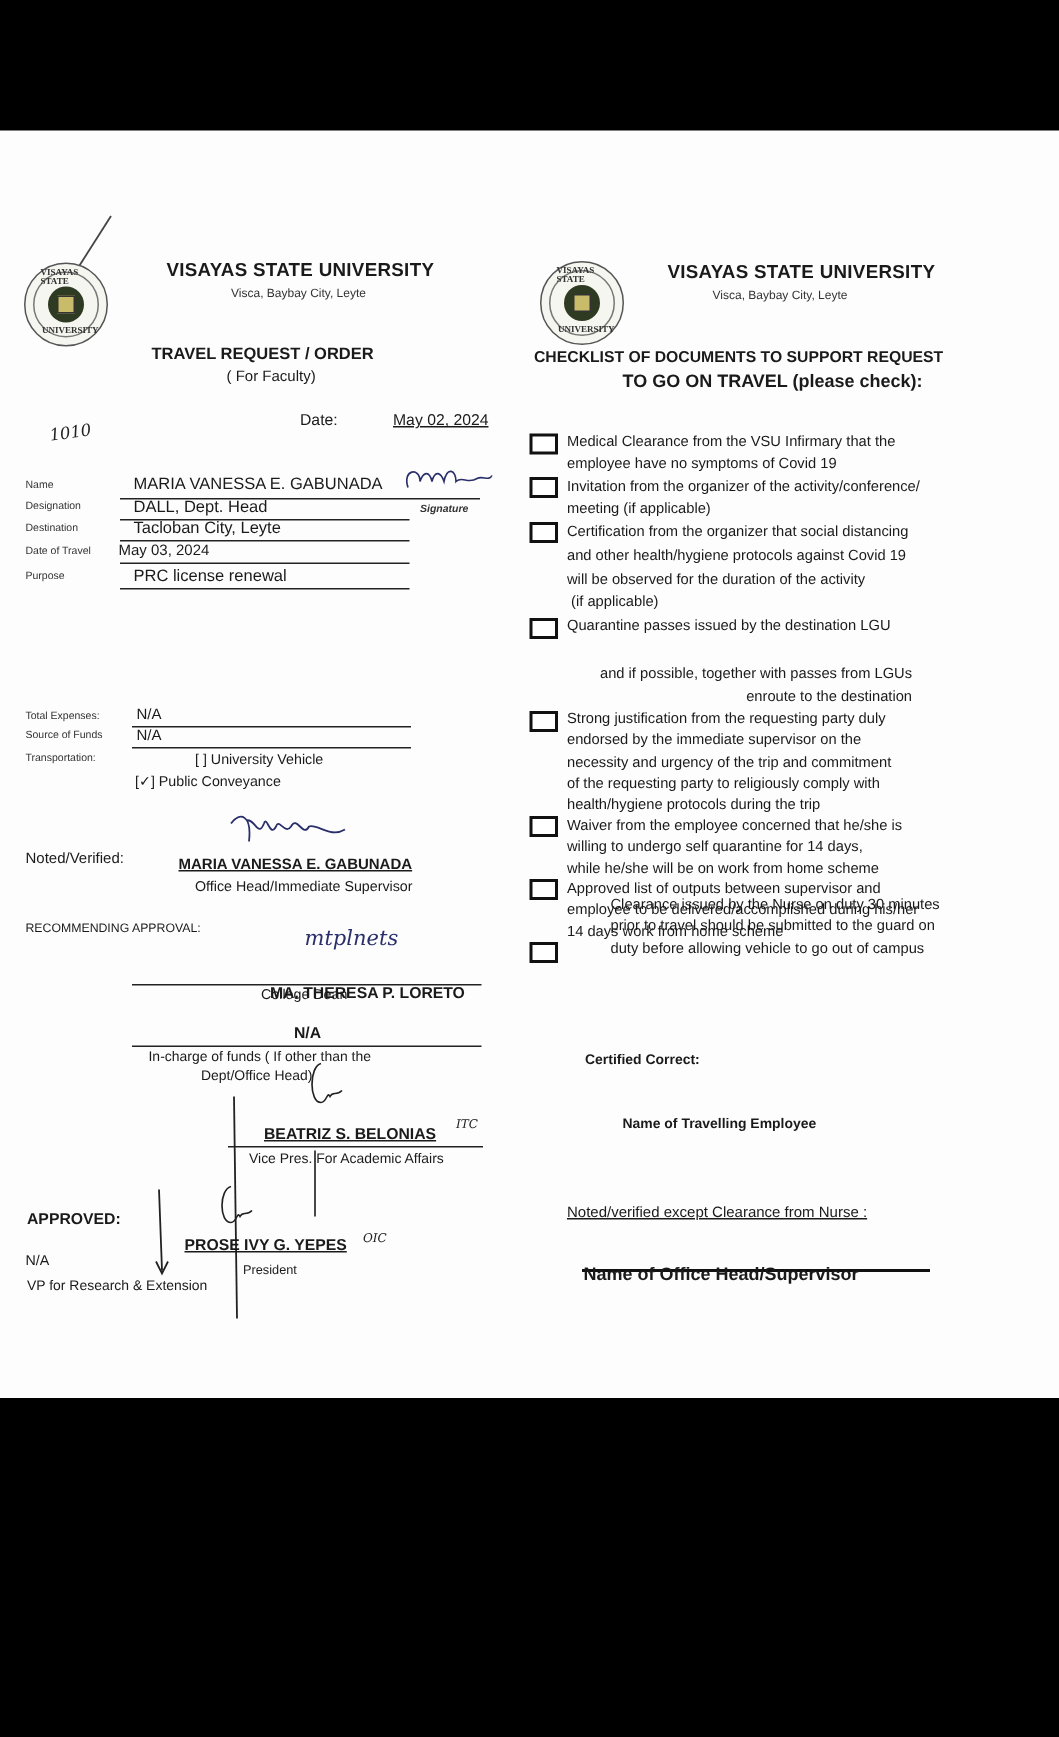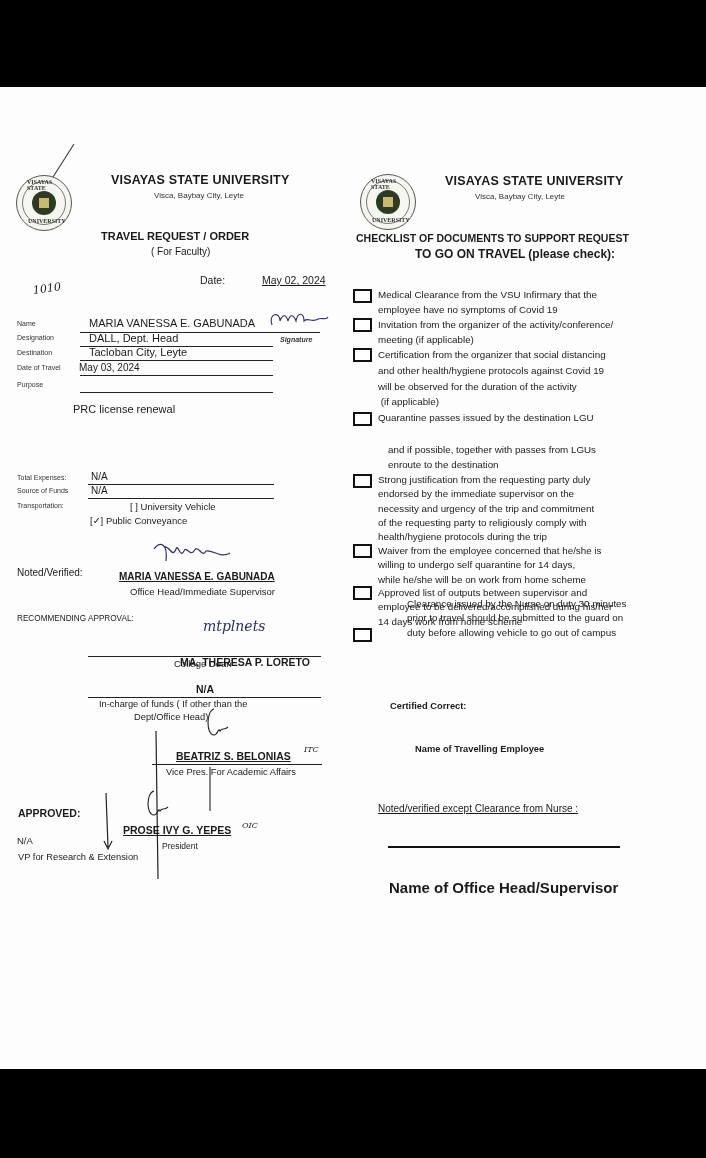--- a/index.html
+++ b/index.html
@@ -1,17 +1,17 @@
 <!DOCTYPE html>
 <html><head>
 <meta charset="utf-8">
 <style>
   html,body{margin:0;padding:0;}
   body{width:706px;height:1158px;background:#000;position:relative;overflow:hidden;font-family:"Liberation Sans",sans-serif;color:#1a1a1a;}
-  .page{position:absolute;left:0;top:87px;width:706px;height:982px;background:#fdfdfd;}
+  .page{position:absolute;left:0;top:87px;width:706px;height:845px;background:#fdfdfd;}
   .abs{position:absolute;white-space:nowrap;}
   .logo{position:absolute;width:54px;height:54px;border-radius:50%;border:1.5px solid #555;background:#f6f6f0;}
   .logo .ring{position:absolute;left:5px;top:5px;width:42px;height:42px;border-radius:50%;border:1px solid #777;}
   .logo .core{position:absolute;left:15px;top:15px;width:24px;height:24px;border-radius:50%;background:#2e3a22;}
   .logo .sq{position:absolute;left:21px;top:21px;width:12px;height:12px;background:#c8bb6a;border:1px solid #333;box-sizing:border-box;}
   .logo .txt{position:absolute;font-family:"Liberation Serif",serif;font-size:6px;color:#333;font-weight:bold;}
   .uni{font-weight:bold;font-size:12.5px;letter-spacing:0.2px;}
   .addr{font-size:8px;color:#333;}
   .title{font-weight:bold;font-size:11px;}
   .sub{font-size:10px;}
@@ -64,21 +64,21 @@
 
     <div class="abs lbl" style="left:17px;top:262px;">Destination</div>
     <div class="abs val" style="left:89px;top:259px;">Tacloban City, Leyte</div>
     <div class="line" style="left:80px;top:273px;width:193px;"></div>
 
     <div class="abs lbl" style="left:17px;top:277px;">Date of Travel</div>
     <div class="abs val" style="left:79px;top:275px;font-size:10px;">May 03, 2024</div>
     <div class="line" style="left:80px;top:288px;width:193px;"></div>
 
     <div class="abs lbl" style="left:17px;top:294px;">Purpose</div>
-    <div class="abs val" style="left:73px;top:291px;margin-top:25px;">PRC license renewal</div>
+    <div class="abs val" style="left:89px;top:291px;">PRC license renewal</div>
     <div class="line" style="left:80px;top:305px;width:193px;"></div>
 
     <div class="abs lbl" style="left:17px;top:387px;">Total Expenses:</div>
     <div class="abs val" style="left:91px;top:384px;font-size:10px;">N/A</div>
     <div class="line" style="left:88px;top:397px;width:186px;"></div>
     <div class="abs lbl" style="left:17px;top:400px;">Source of Funds</div>
     <div class="abs val" style="left:91px;top:398px;font-size:10px;">N/A</div>
     <div class="line" style="left:88px;top:411px;width:186px;"></div>
     <div class="abs lbl" style="left:17px;top:415px;">Transportation:</div>
     <div class="abs" style="left:90px;top:414px;font-size:9.5px;margin-left:40px;">[ ] University Vehicle</div>
@@ -147,21 +147,21 @@
 meeting (if applicable)</div>
 
     <div class="cb" style="left:353px;top:261px;"></div>
     <div class="ck" style="left:378px;top:260px;line-height:15.8px;">Certification from the organizer that social distancing
 and other health/hygiene protocols against Covid 19
 will be observed for the duration of the activity
  (if applicable)</div>
 
     <div class="cb" style="left:353px;top:325px;"></div>
     <div class="ck" style="left:378px;top:324px;">Quarantine passes issued by the destination LGU</div>
-    <div class="ck" style="left:388px;top:356px;">and if possible, together with passes from LGUs
+    <div class="ck" style="left:400px;top:356px;text-align:right;">and if possible, together with passes from LGUs
 enroute to the destination</div>
 
     <div class="cb" style="left:353px;top:387px;"></div>
     <div class="ck" style="left:378px;top:386px;line-height:14.3px;">Strong justification from the requesting party duly
 endorsed by the immediate supervisor on the
 necessity and urgency of the trip and commitment
 of the requesting party to religiously comply with
 health/hygiene protocols during the trip</div>
 
     <div class="cb" style="left:353px;top:457px;"></div>
@@ -176,15 +176,15 @@
 
     <div class="cb" style="left:353px;top:541px;"></div>
     <div class="ck" style="left:378px;top:510px;line-height:14.3px;margin-left:29px;">Clearance issued by the Nurse on duty 30 minutes
 prior to travel should be submitted to the guard on
 duty before allowing vehicle to go out of campus</div>
 
     <div class="abs bold" style="left:390px;top:614px;font-size:9.3px;">Certified Correct:</div>
     <div class="abs bold" style="left:415px;top:657px;font-size:9.3px;">Name of Travelling Employee</div>
     <div class="abs u" style="left:378px;top:716px;font-size:10px;">Noted/verified except Clearance from Nurse :</div>
     <div class="line" style="left:388px;top:759px;width:232px;height:2px;background:#111;"></div>
-    <div class="abs bold" style="left:389px;top:792px;font-size:15px;">Name of Office Head/Supervisor</div>
+    <div class="abs bold" style="left:389px;top:755px;font-size:12px;">Name of Office Head/Supervisor</div>
   </div>
 </div>
 
 </body></html>

